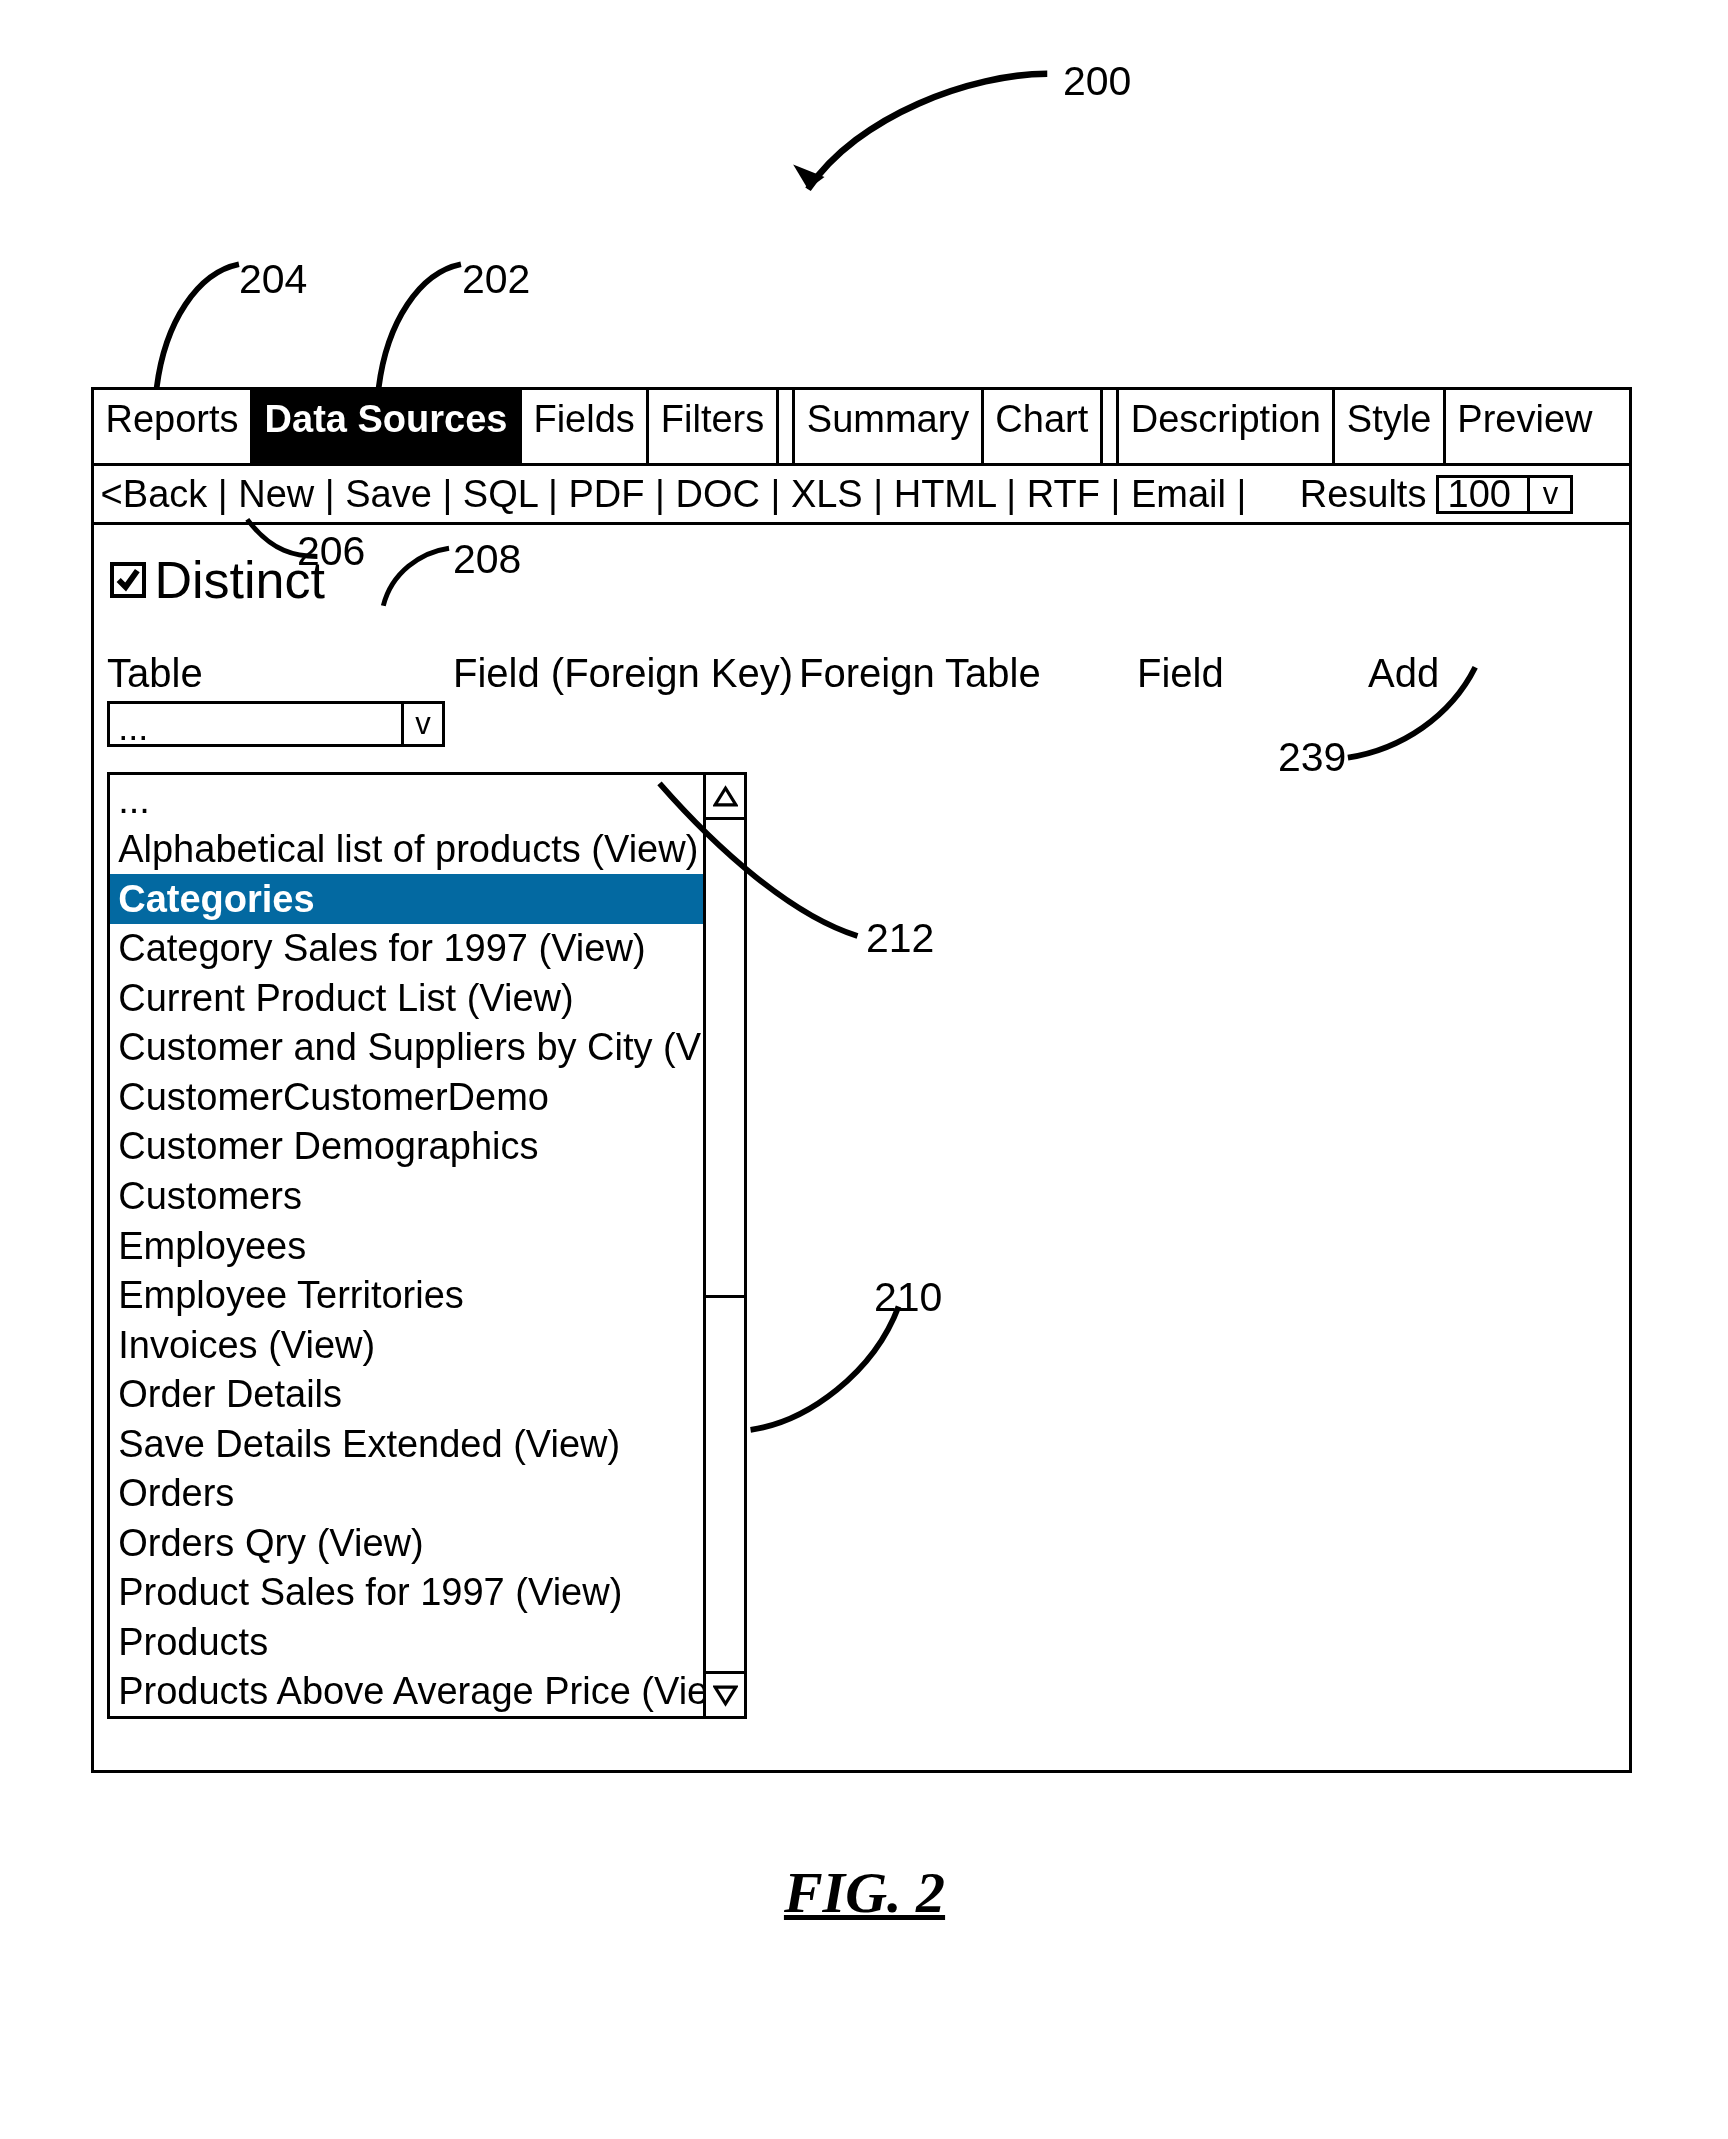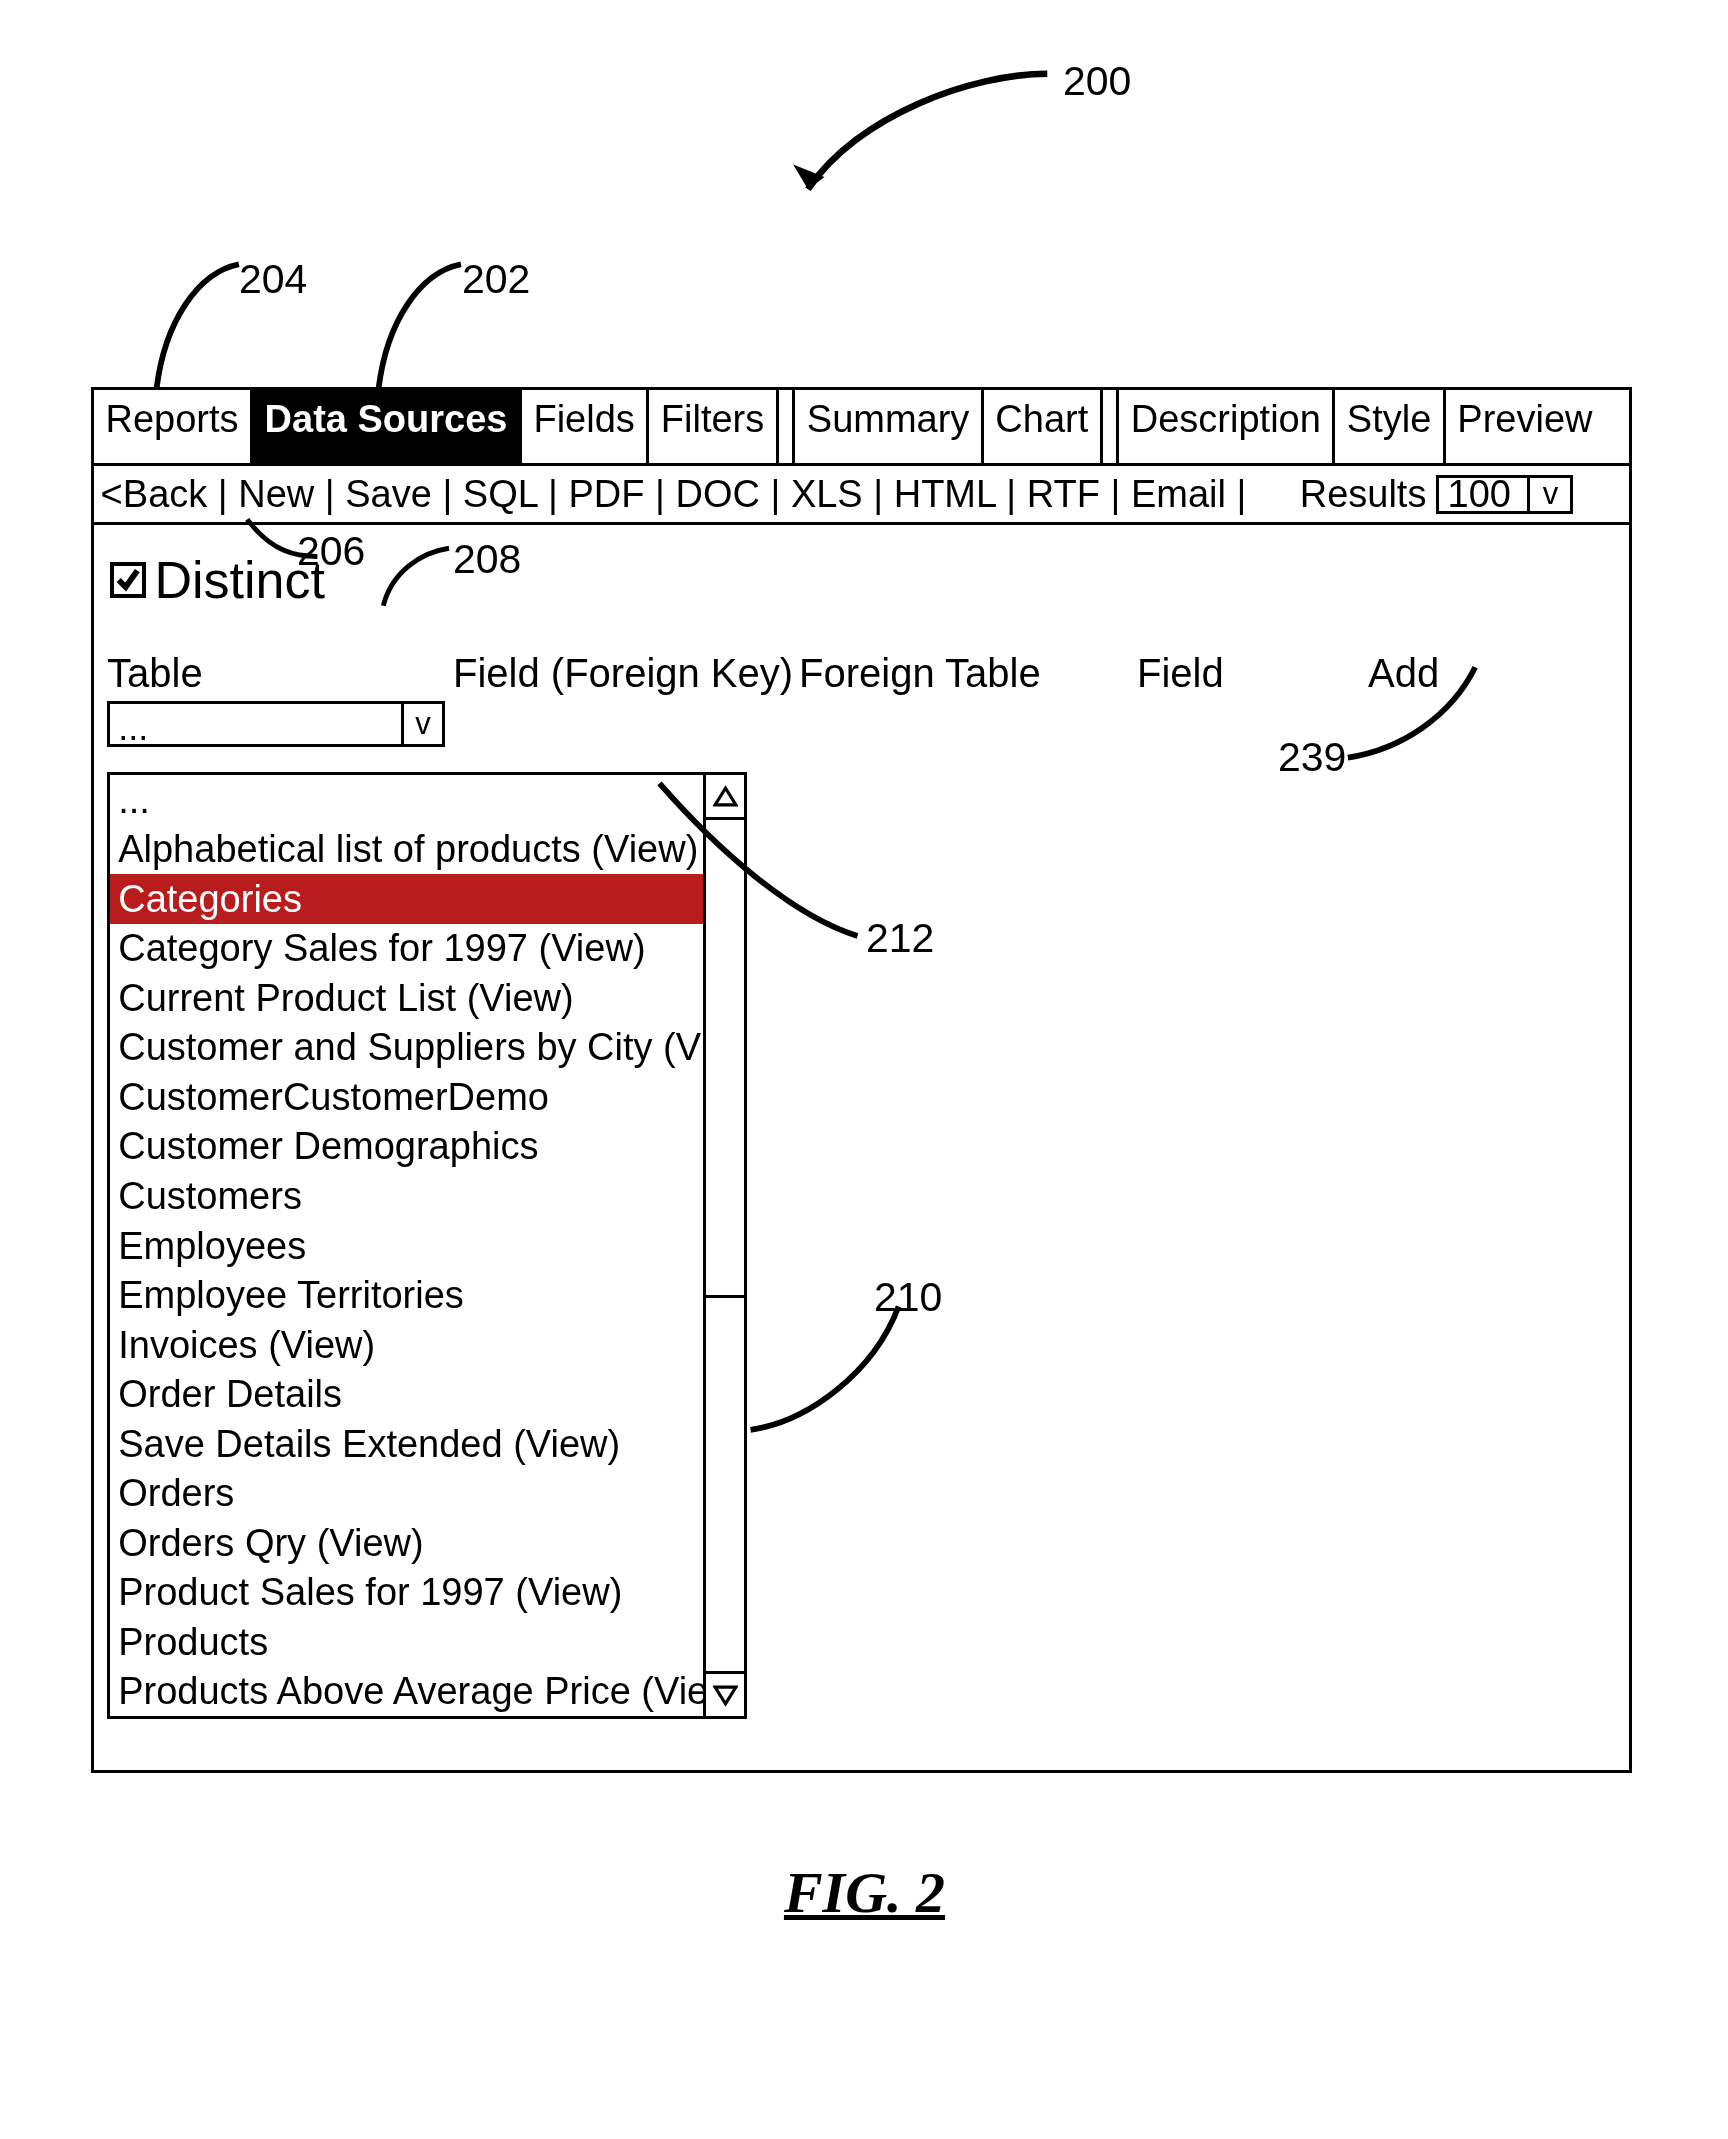--- a/index.html
+++ b/index.html
@@ -152,23 +152,23 @@
     flex: 1 1 auto;
     overflow: hidden;
   }
   .dropdown-item {
     font-size: 38px;
     padding: 1.6px 8.2px 1.6px 8.2px;
     line-height: 1.22;
     white-space: nowrap;
   }
   .dropdown-item.sel {
-    background: #b91c1c;
+    background: #0369a1;
     color: #fff;
-    font-weight: normal;
+    font-weight: bold;
   }
   .dropdown-scroll {
     width: 45px;
     border-left: 3.3px solid #000;
     display: flex;
     flex-direction: column;
   }
   .scroll-btn {
     height: 45px;
     border-bottom: 3.3px solid #000;

